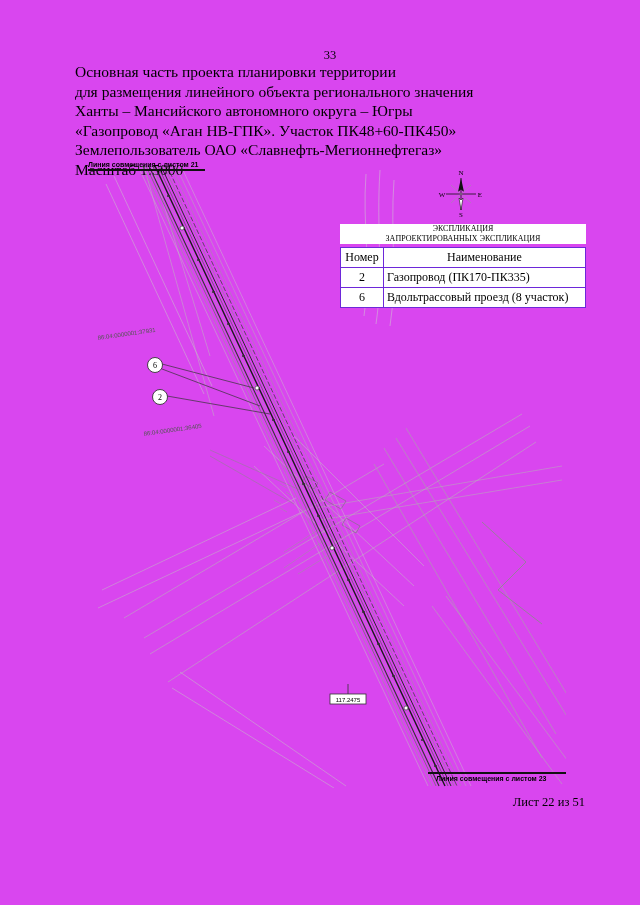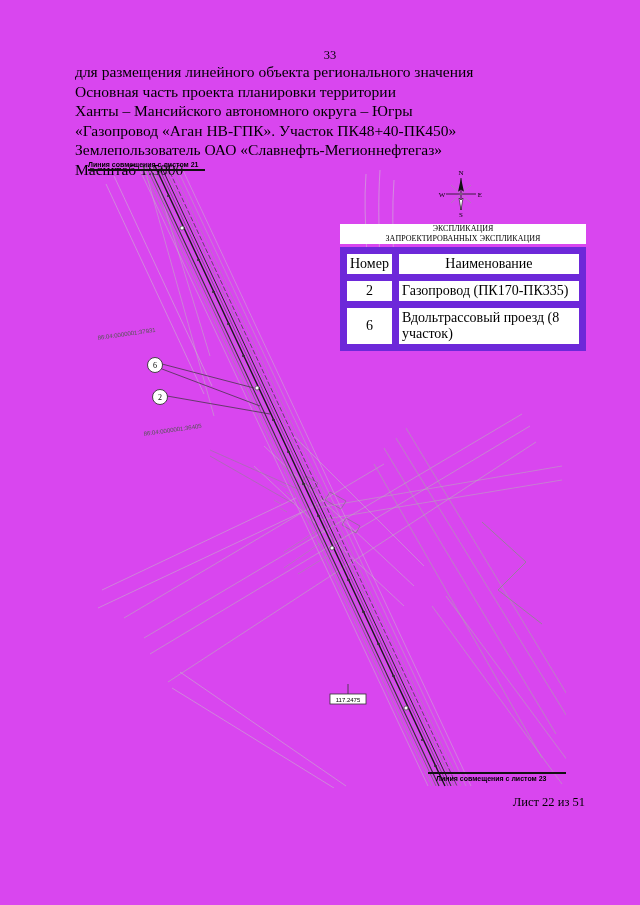--- a/index.html
+++ b/index.html
@@ -19,40 +19,40 @@
   .match-top{position:absolute;left:88px;top:161px;font-family:"Liberation Sans", sans-serif;
         font-size:7px;font-weight:bold;border-bottom:2px solid #111;padding:0 6px 1px 0;}
   .match-bottom-wrap{position:absolute;left:428px;top:772px;width:138px;border-top:2px solid #111;}
   .match-bottom{font-family:"Liberation Sans", sans-serif;font-size:7px;font-weight:bold;
         padding:1px 0 0 8px;}
 
   .legend{position:absolute;left:340px;top:224px;width:246px;text-align:center;
         font-size:8px;}
   .legend .title{background:#fff;line-height:10px;}
   .legend table{width:100%;border-collapse:collapse;margin-top:3px;background:#fff;}
-  .legend th,.legend td{border:7px solid #6d28d9;font-size:14px;font-weight:normal;
+  .legend th,.legend td{border:1px solid #6d28d9;font-size:12px;font-weight:normal;
         padding:2px 3px;height:11px;}
   .legend .col-num{width:36px;text-align:center;}
   .legend .col-name{text-align:left;}
   .legend th{text-align:center;}
 
   .compass{position:absolute;left:438px;top:168px;}
 </style>
 </head>
 <body>
 
 <div class="page">
 
   <div class="page-number">33</div>
 
   <div class="header">
+    <div>Основная часть проекта планировки территории</div>
     <div>для размещения линейного объекта регионального значения</div>
-    <div>Основная часть проекта планировки территории</div>
     <div>Ханты – Мансийского автономного округа – Югры</div>
-    <div>«Газопровод «Аган НВ-ГПК». Участок ПК48+40-ПК450»</div>
+    <div>«Газопровод «Аган НВ-ГПК». Участок ПК48+60-ПК450»</div>
     <div>Землепользователь ОАО «Славнефть-Мегионнефтегаз»</div>
     <div>Масштаб 1:5000</div>
   </div>
 
   <div class="map">
     <svg width="482" height="622" viewBox="0 0 482 622">
 
       <g fill="none">
         <path d="M22 18 L120 228 M30 10 L128 220" stroke="#c8c8c8" stroke-width="0.5"></path>
         <path d="M60 0 L130 250 M68 0 L126 190" stroke="#bdbdbd" stroke-width="0.5"></path>

